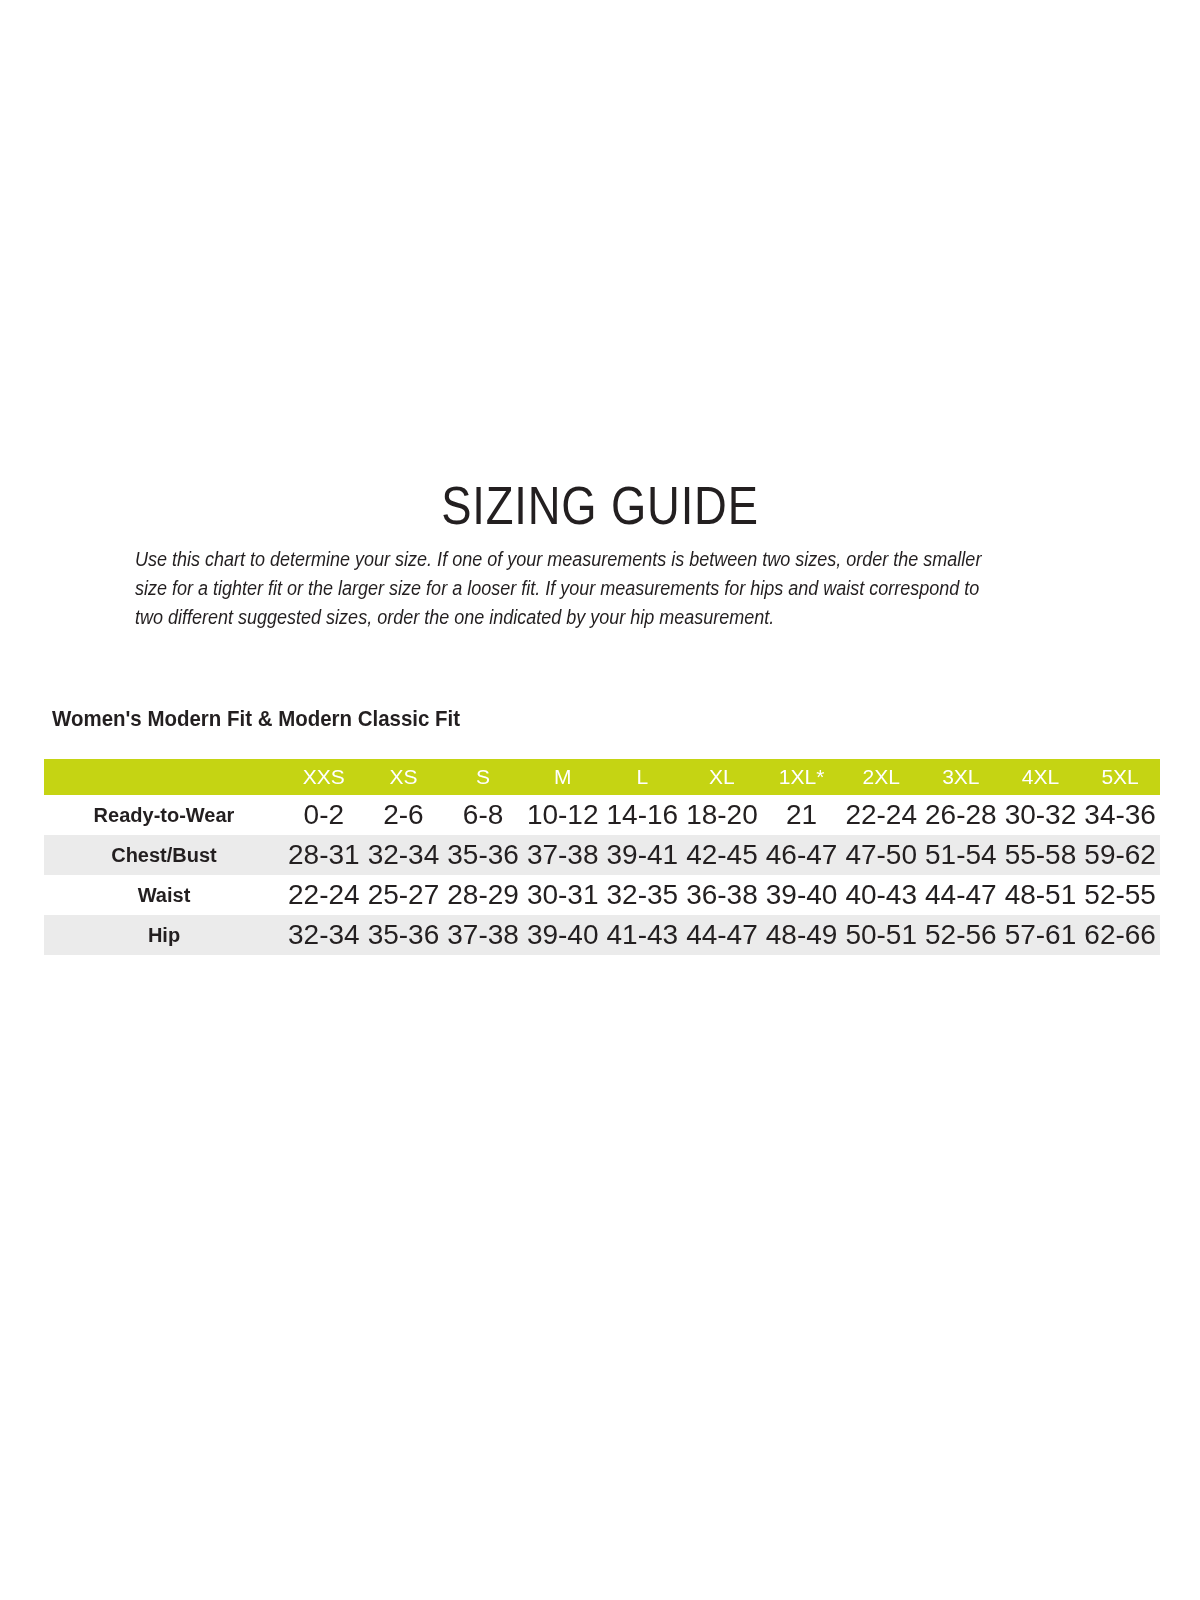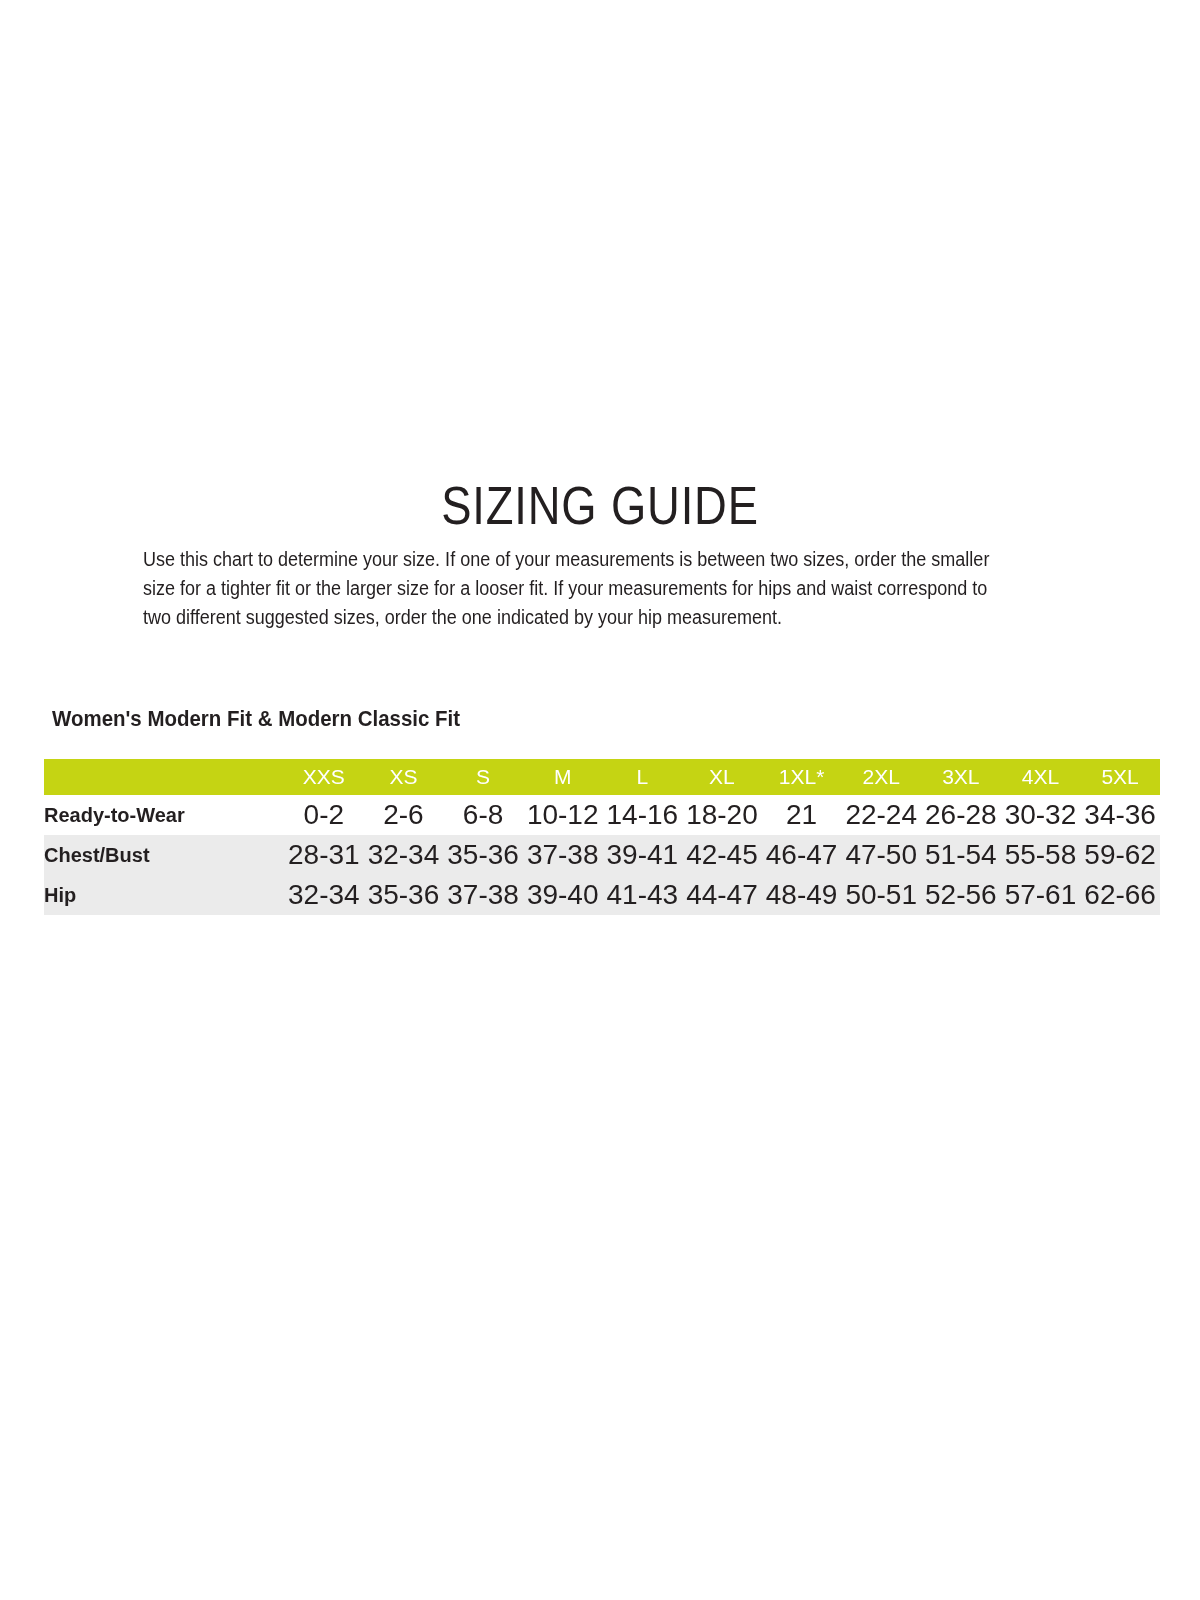--- a/index.html
+++ b/index.html
@@ -24,21 +24,22 @@
     font-size: 54px;
     font-weight: 400;
     letter-spacing: 1px;
     transform: scaleX(0.84);
     transform-origin: 600px top;
     white-space: nowrap;
   }
   .intro {
     position: absolute;
     top: 545px;
-    left: 143px;
+    left: 135px;
+    font-style: italic;
   }
   .intro-line {
     font-size: 20px;
     line-height: 29px;
     white-space: nowrap;
     transform: scaleX(0.90);
     transform-origin: left center;
   }
   .section-title {
     position: absolute;
@@ -68,21 +69,21 @@
     color: var(--header-text, #FFFFFF);
     font-weight: 400;
     text-align: center;
     vertical-align: middle;
     font-size: 21px;
   }
   table.size-table tbody tr { height: 40px; }
   table.size-table tbody tr.alt { background: var(--alt-row-bg, #EBEBEB); }
   table.size-table tbody th {
     font-weight: bold;
-    text-align: left;
+    text-align: center;
     vertical-align: middle;
     font-size: 20px;
   }
   table.size-table tbody td {
     text-align: center;
     vertical-align: middle;
     font-size: 28px;
   }
   .table-footer {
     position: absolute;
@@ -164,20 +165,34 @@
           <td>35-36</td>
           <td>37-38</td>
           <td>39-41</td>
           <td>42-45</td>
           <td>46-47</td>
           <td>47-50</td>
           <td>51-54</td>
           <td>55-58</td>
           <td>59-62</td>
         </tr>
+        <tr>
+          <th>Waist</th>
+          <td>22-24</td>
+          <td>25-27</td>
+          <td>28-29</td>
+          <td>30-31</td>
+          <td>32-35</td>
+          <td>36-38</td>
+          <td>39-40</td>
+          <td>40-43</td>
+          <td>44-47</td>
+          <td>48-51</td>
+          <td>52-55</td>
+        </tr>
         <tr class="alt">
           <th>Hip</th>
           <td>32-34</td>
           <td>35-36</td>
           <td>37-38</td>
           <td>39-40</td>
           <td>41-43</td>
           <td>44-47</td>
           <td>48-49</td>
           <td>50-51</td>

